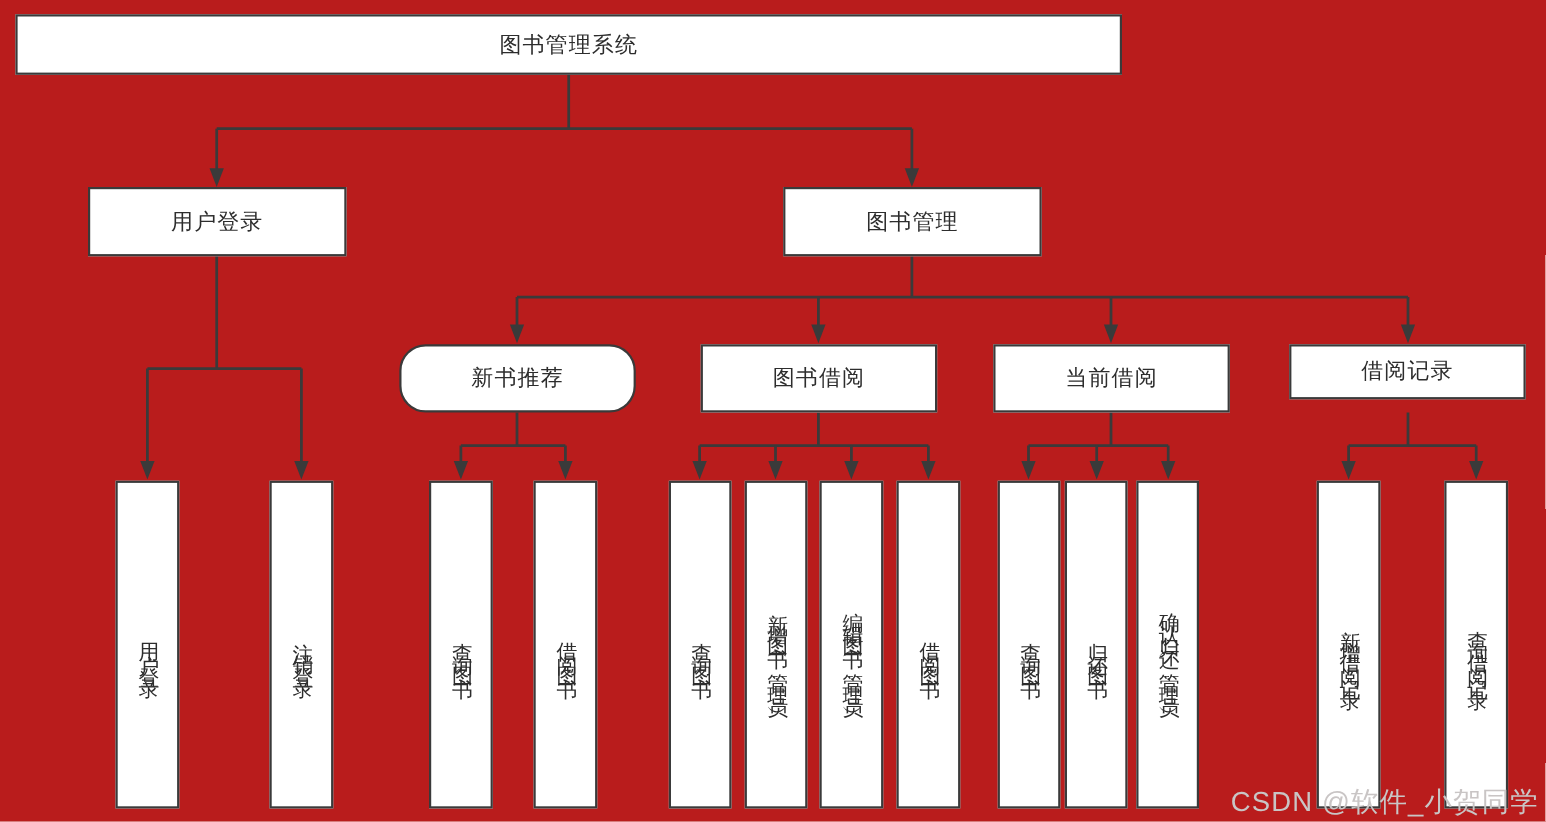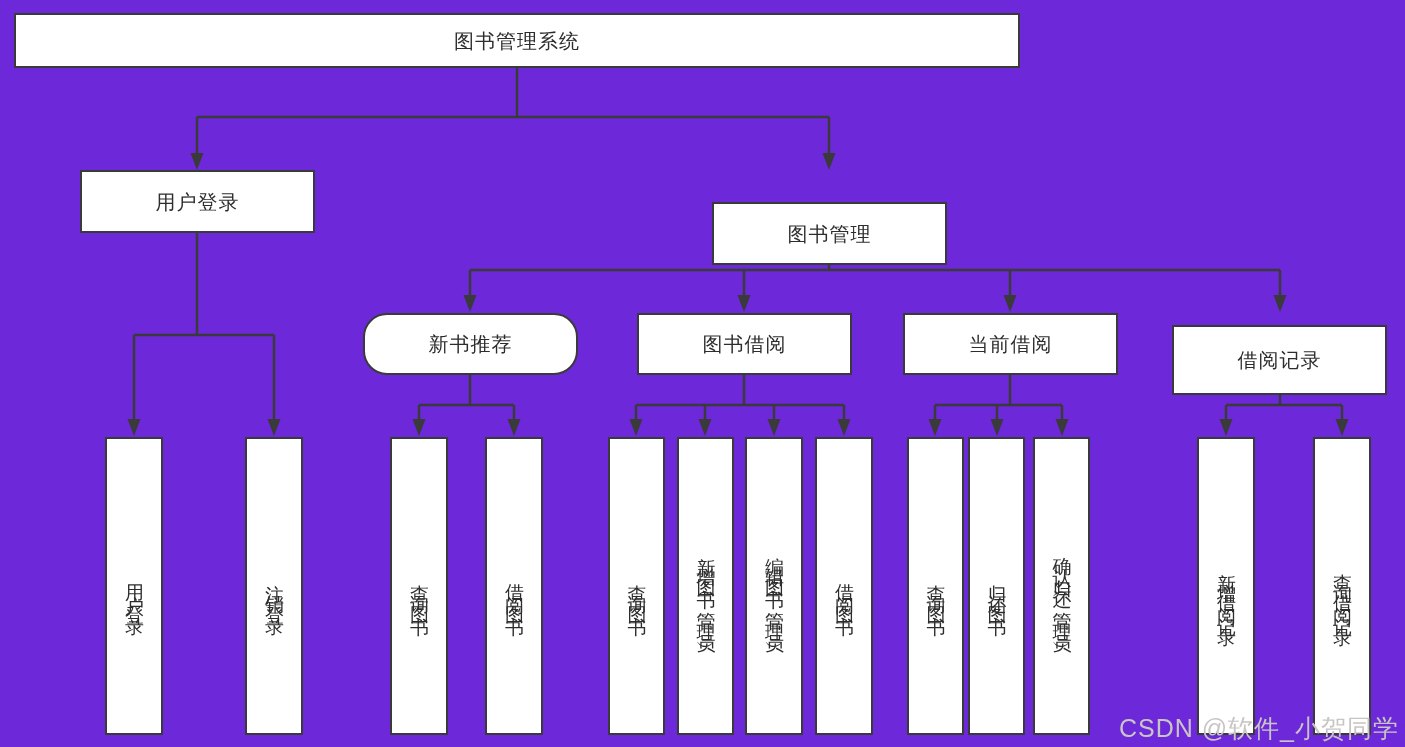--- a/index.html
+++ b/index.html
@@ -1,20 +1,20 @@
 <!DOCTYPE html>
 <html><head>
 <meta charset="utf-8">
 <style>
   html, body { margin: 0; padding: 0; background: #ffffff; }
   #canvas {
     position: relative;
     width: 1405px;
     height: 747px;
-    background: #6d28d9;
+    background: #b91c1c;
     font-family: "Liberation Sans", sans-serif;
     overflow: hidden;
   }
   #wires { position: absolute; left: 0; top: 0; }
   .box {
     position: absolute;
     box-sizing: border-box;
     background: #ffffff;
     border: 2px solid #3a3a3a;
     color: #2d2d2d;
@@ -127,26 +127,26 @@
       <polygon points="990.5,419 1003.5,419 997,436"></polygon>
       <polygon points="1055.5,419 1068.5,419 1062,436"></polygon>
       <polygon points="1219.5,419 1232.5,419 1226,436"></polygon>
       <polygon points="1335.5,419 1348.5,419 1342,436"></polygon>
     </g>
   </svg>
 
   <div class="box" style="left:14px; top:13px; width:1006px; height:55px;">图书管理系统</div>
 
   <div class="box" style="left:80px; top:170px; width:235px; height:63px;">用户登录</div>
-  <div class="box" style="left:712px; top:170px; width:235px; height:63px;margin-top:32px;">图书管理</div>
+  <div class="box" style="left:712px; top:170px; width:235px; height:63px;">图书管理</div>
 
   <div class="box" style="left:363px; top:313px; width:215px; height:62px;border-radius:24px;">新书推荐</div>
   <div class="box" style="left:637px; top:313px; width:215px; height:62px;">图书借阅</div>
   <div class="box" style="left:903px; top:313px; width:215px; height:62px;">当前借阅</div>
-  <div class="box" style="left:1172px; top:313px; width:215px; height:70px;margin-top:12px;">借阅记录</div>
+  <div class="box" style="left:1172px; top:313px; width:215px; height:50px;">借阅记录</div>
 
   <div class="box vbox" style="left:105px; top:437px; width:58px; height:298px;">用户登录</div>
   <div class="box vbox" style="left:245px; top:437px; width:58px; height:298px;">注销登录</div>
 
   <div class="box vbox" style="left:390px; top:437px; width:58px; height:298px;">查询图书</div>
   <div class="box vbox" style="left:485px; top:437px; width:58px; height:298px;">借阅图书</div>
 
   <div class="box vbox" style="left:608px; top:437px; width:57px; height:298px;">查询图书</div>
   <div class="box vbox" style="left:677px; top:437px; width:57px; height:298px;">新增图书（管理员）</div>
   <div class="box vbox" style="left:745px; top:437px; width:58px; height:298px;">编辑图书（管理员）</div>

